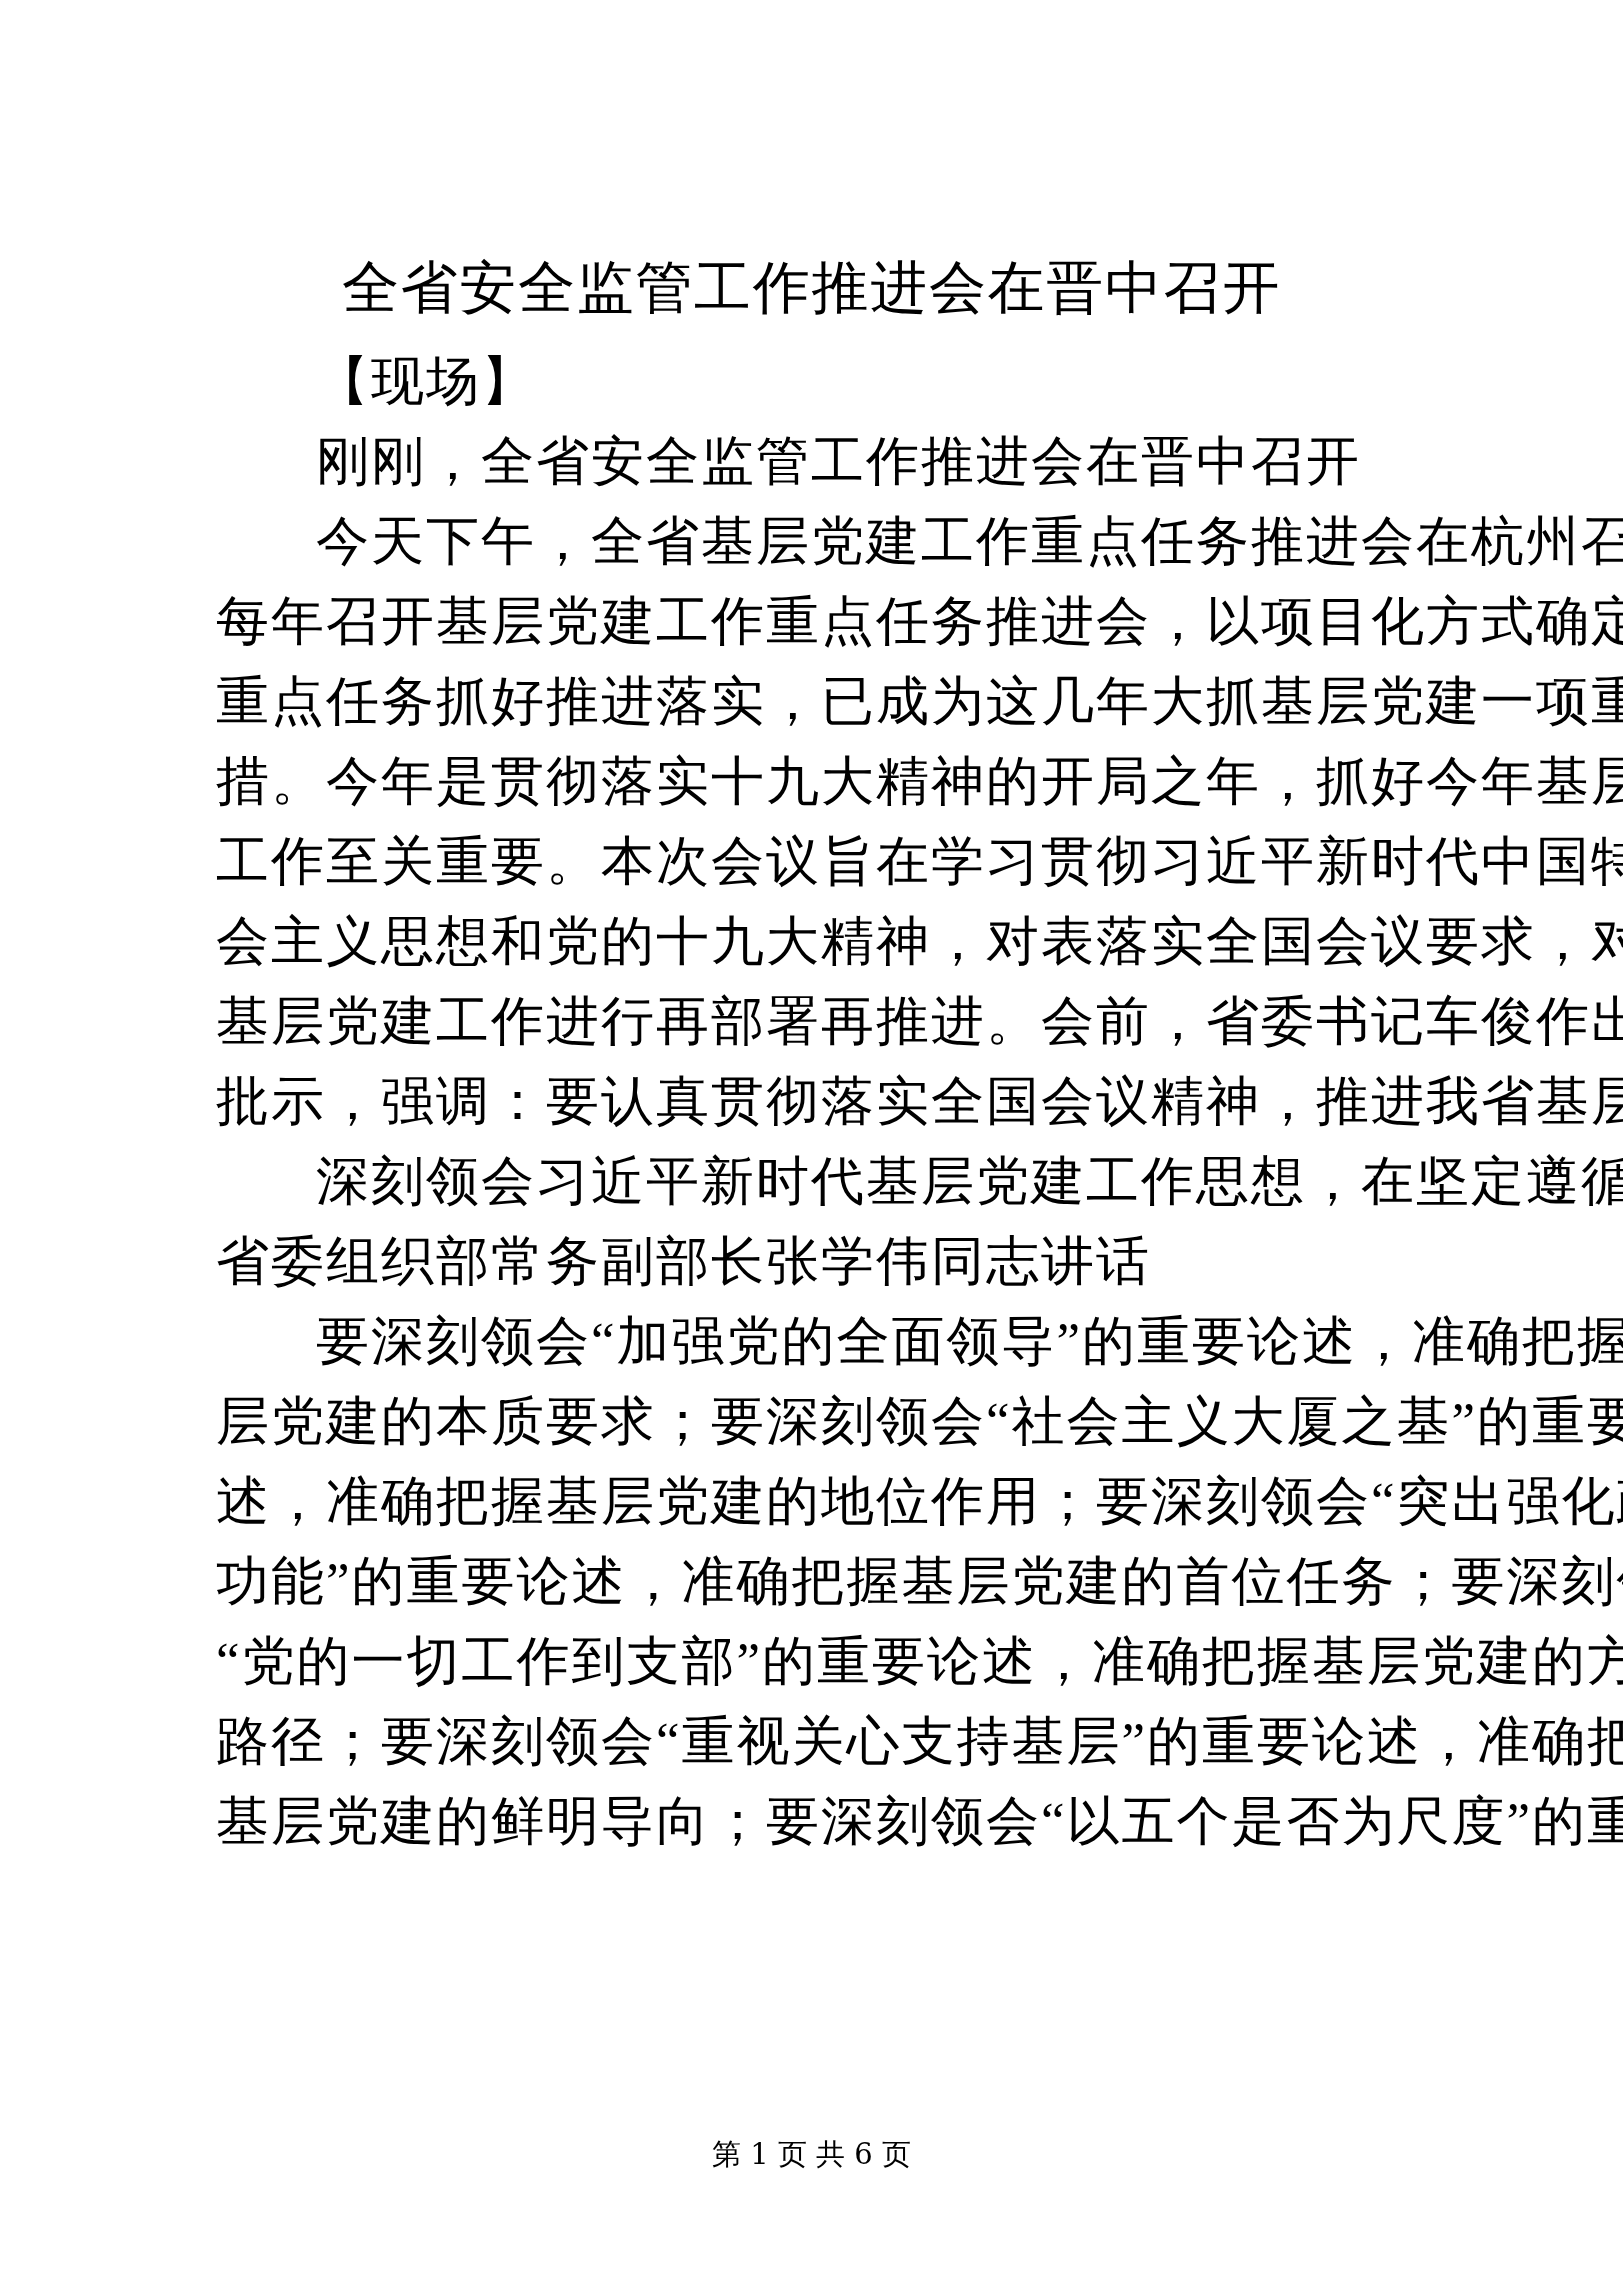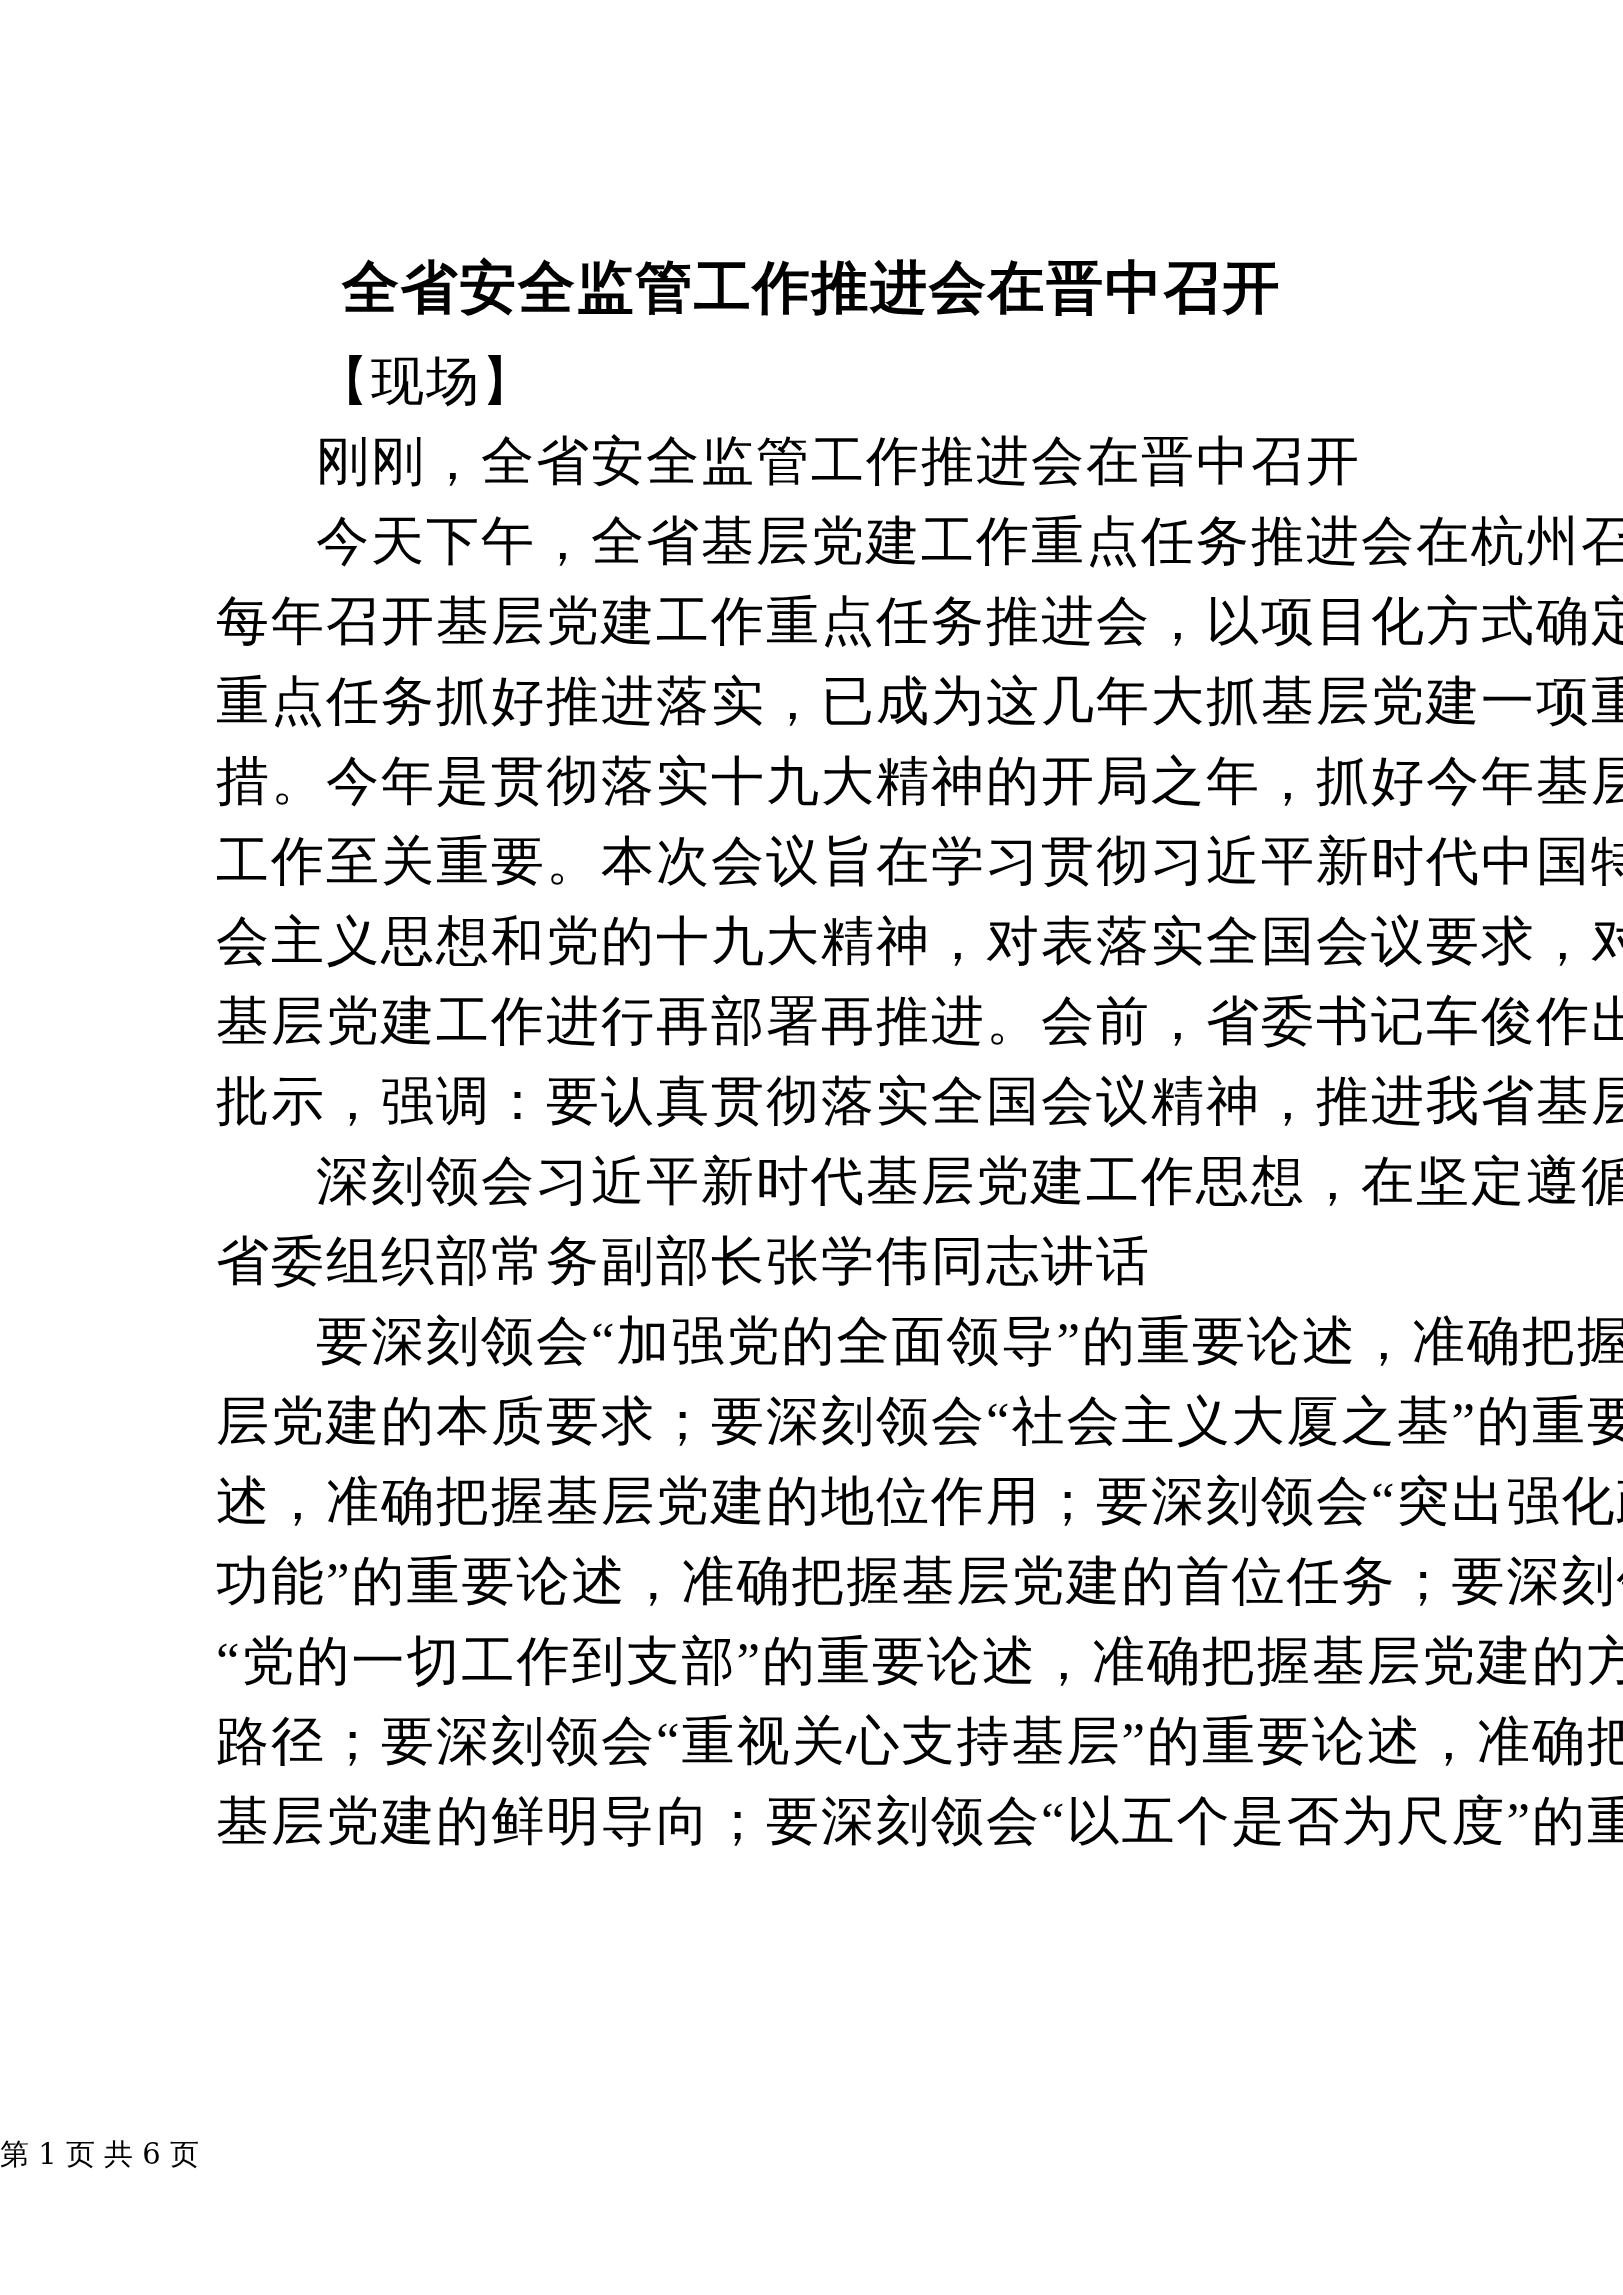--- a/index.html
+++ b/index.html
@@ -1,25 +1,25 @@
 <!DOCTYPE html>
 <html style="font-size:13.5px"><head>
 <meta charset="utf-8">
 <style>
   html, body { margin:0; padding:0; background:#ffffff; }
   body { width:1623px; height:2295px; position:relative; overflow:hidden;
          font-family:"DejaVu Serif","Liberation Serif",serif; color:#000; }
   .title { position:absolute; left:0; width:1623px; top:250px; text-align:center;
-           font-size:57px; line-height:74px; letter-spacing:1.7px; font-weight:bold;
+           font-size:57px; line-height:74px; letter-spacing:1.7px; font-weight:normal;
            font-family:"DejaVu Sans","Liberation Sans",sans-serif; }
   .body { position:absolute; left:216px; width:1218px; top:341px; }
   .line { height:80px; line-height:80px; font-size:53px; white-space:nowrap;
           letter-spacing:2px; font-family:Liberation Serif, serif; }
   .line.full { text-align-last:justify; text-align:justify; }
-  .footer { position:absolute; left:0; width:1623px; top:2131px; 
+  .footer { position:absolute; left:0; width:1623px; top:2131px; text-align:center;
             font-size:29px; line-height:47px; font-family:"DejaVu Serif","Liberation Serif",serif; }
 </style>
 </head>
 <body>
 
 <div class="title">全省安全监管工作推进会在晋中召开</div>
 
 <div class="body">
   <div class="line" style="padding-left: 100px;"><span>【现场】</span></div>
   <div class="line" style="padding-left: 100px;"><span>刚刚，全省安全监管工作推进会在晋中召开</span></div>

